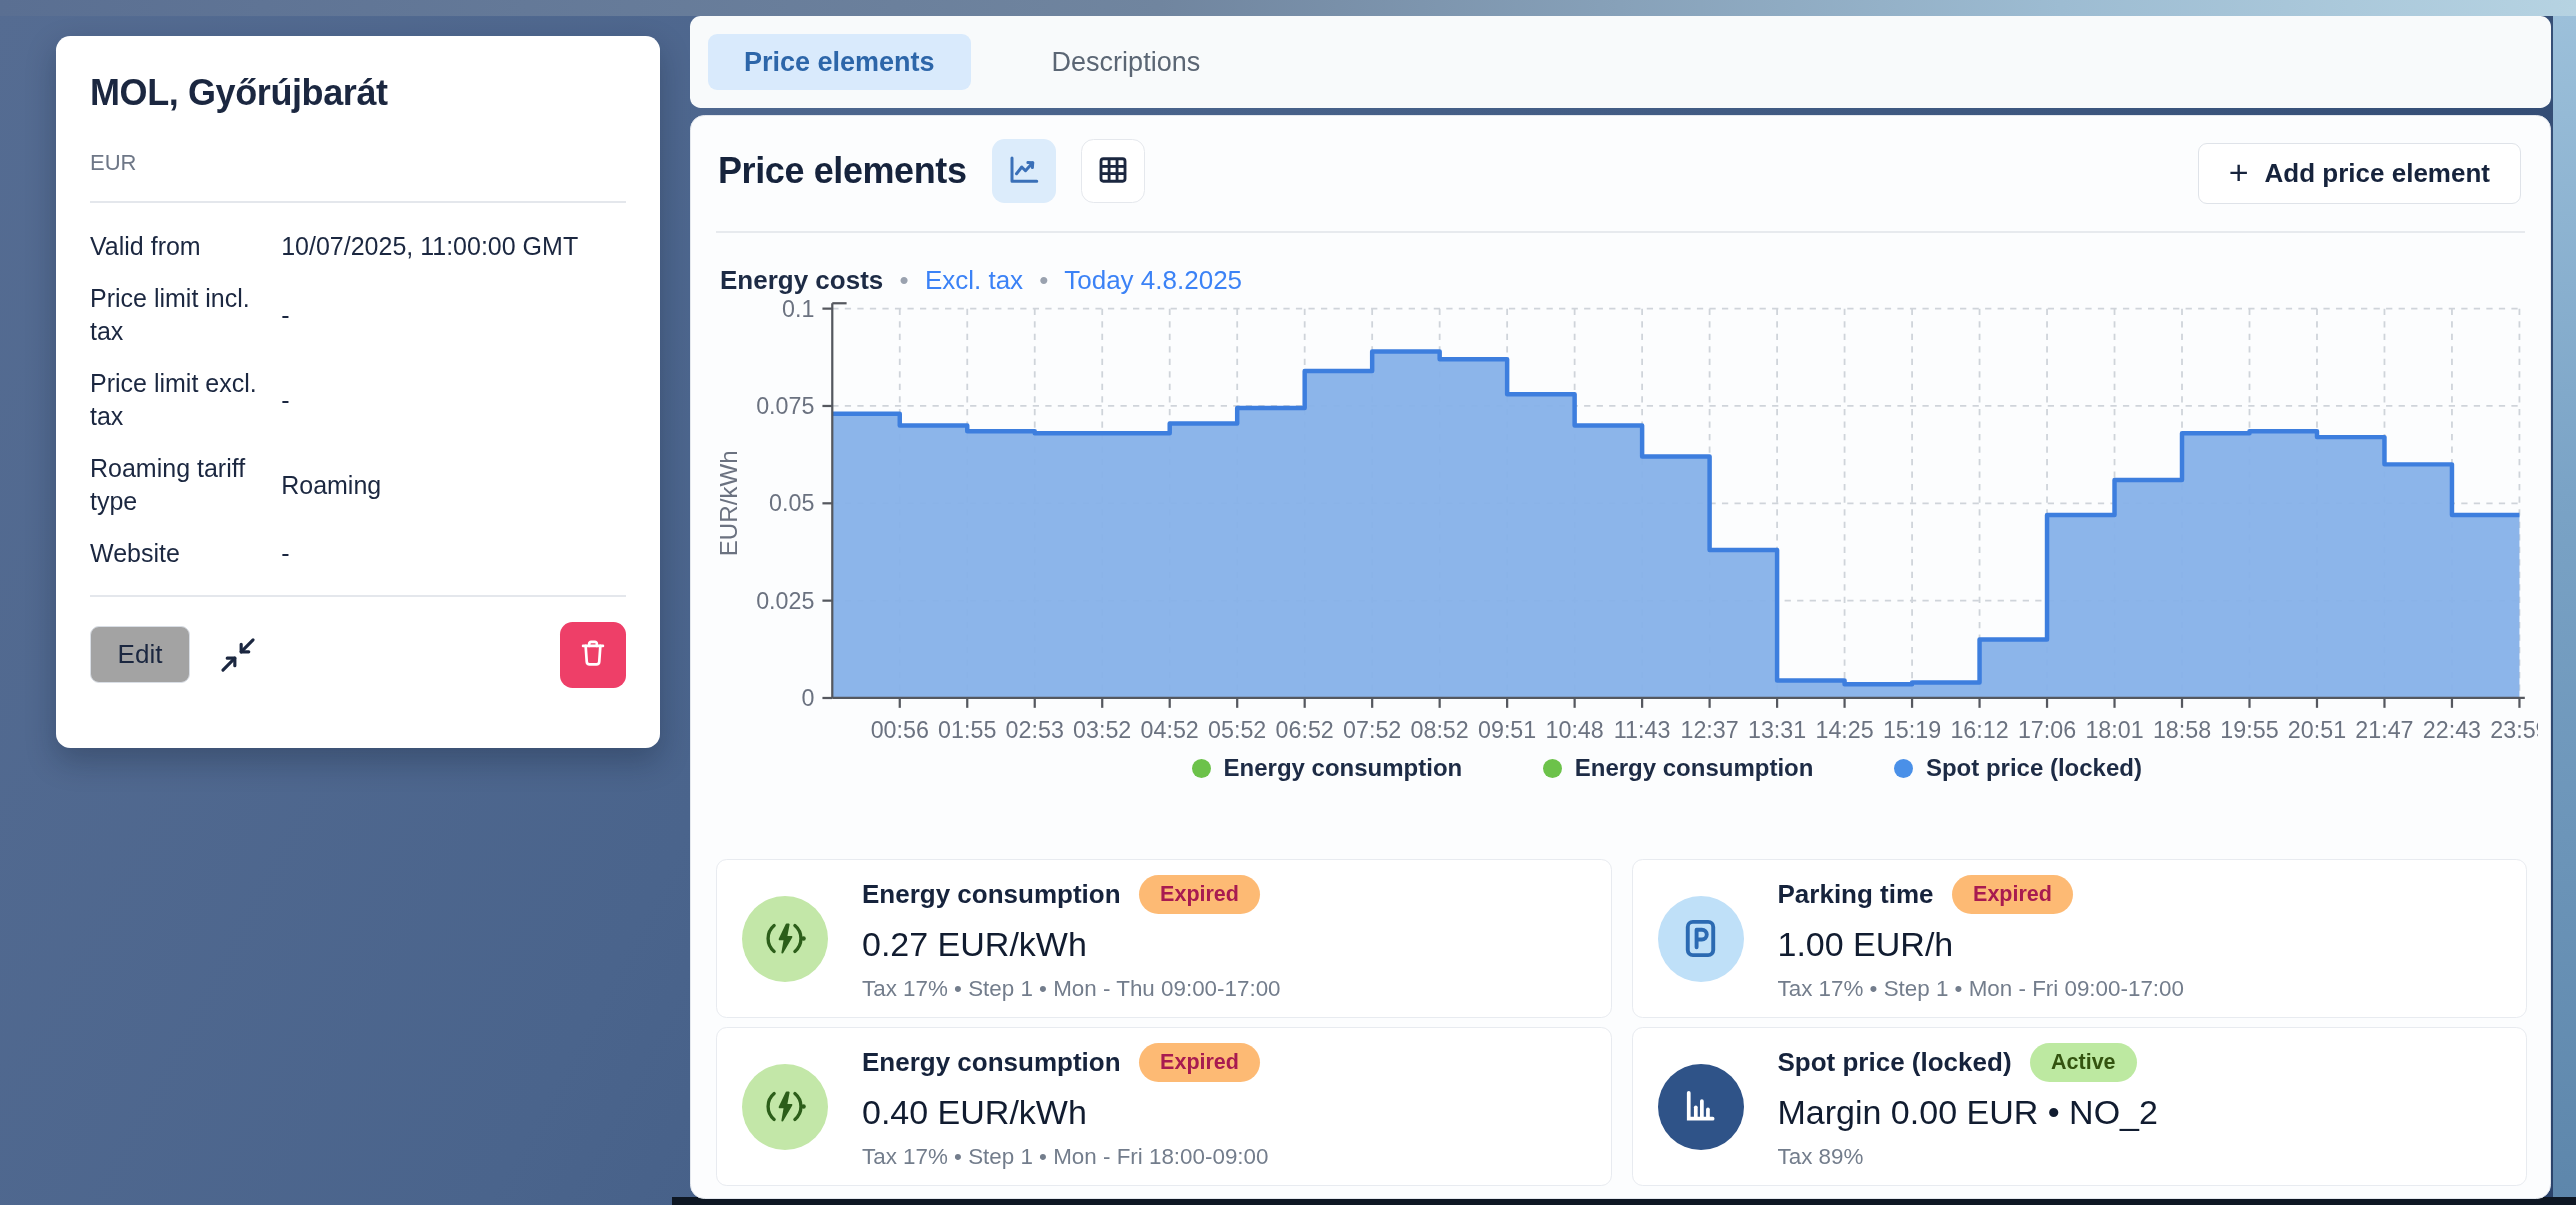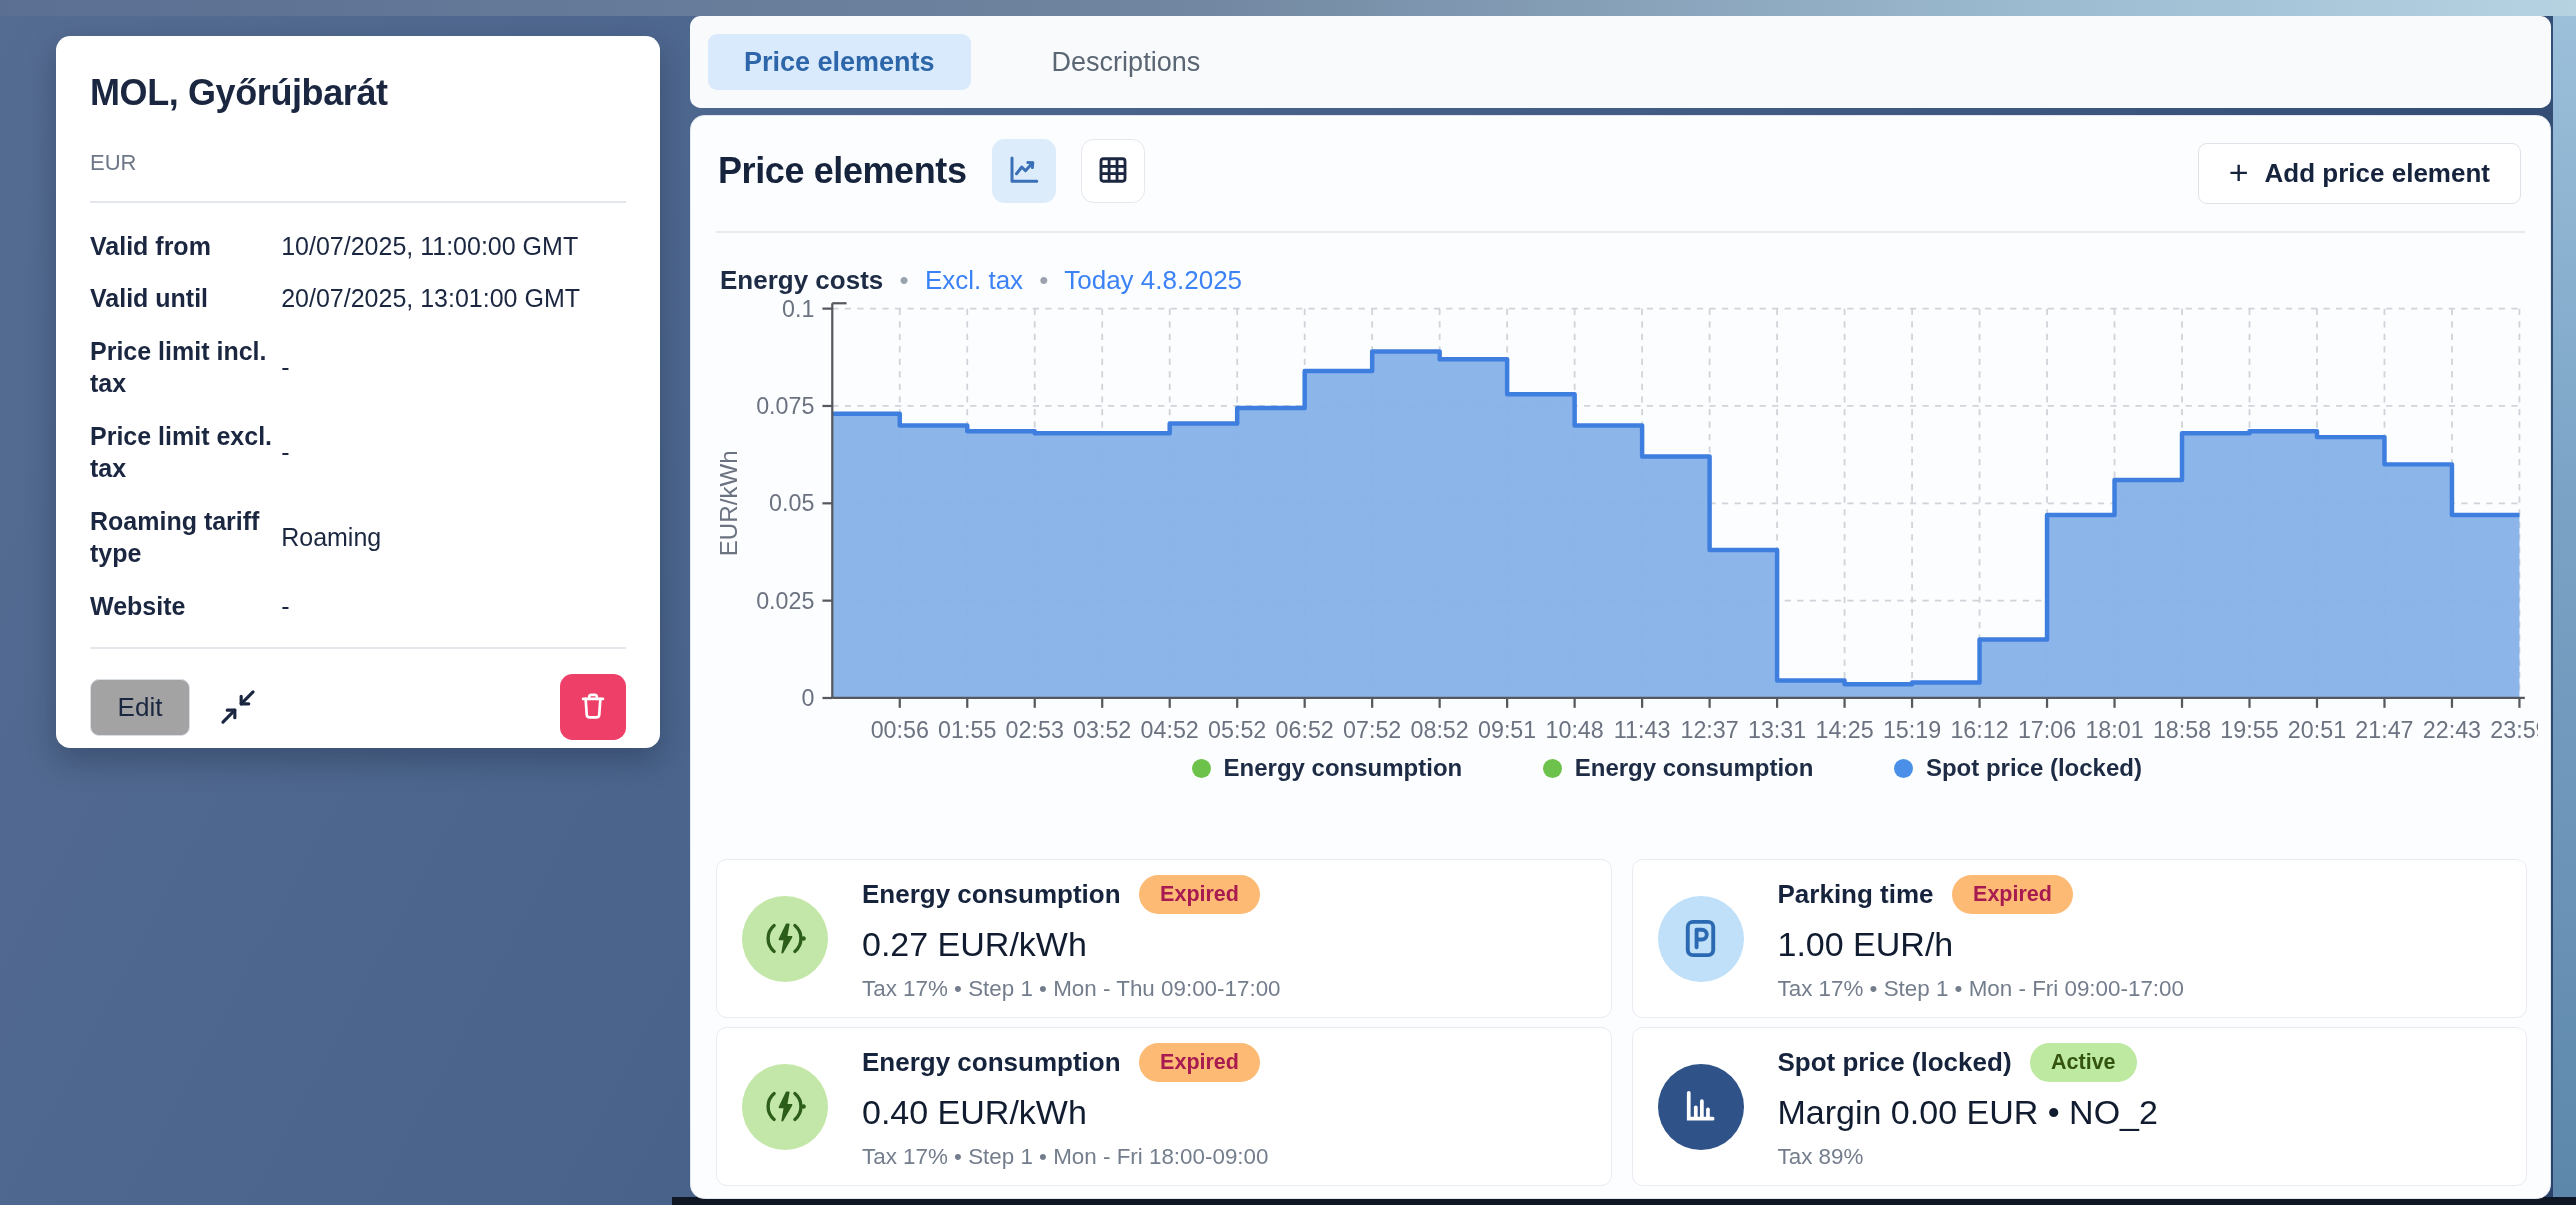--- a/index.html
+++ b/index.html
@@ -19,21 +19,21 @@
 
   
   .station-card { position:absolute; left:56px; top:36px; width:604px; height:712px;
     background:#ffffff; border-radius:14.3px; box-shadow:0 12.5px 30px rgba(10,20,40,.28);
     padding:36px 34px 0 34px; }
   .station-title { font-size:36px; font-weight:700; letter-spacing:-0.4px; color:#1b2740; }
   .station-currency { font-size:22px; color:#6e7787; margin-top:36px; }
   .divider { height:1.8px; background:#e4e7ec; margin-top:25px; }
   .detail-rows { margin-top:27px; display:flex; flex-direction:column; gap:20px; }
   .detail-row { display:flex; align-items:center; }
-  .detail-label { width:184px; font-size:25px; font-weight:700; line-height:1.3; color:#1b2740; }
+  .detail-label { width:184px; font-size:25px; font-weight:400; line-height:1.3; color:#1b2740; }
   .detail-value { flex:1; font-size:25px; line-height:1.3; color:#1b2740; padding-left:7.2px; }
   .card-actions { display:flex; align-items:center; gap:27px; margin-top:25px; }
   .edit-btn { width:100px; height:57px; background:#a3a3a3; border:1.8px solid #d9dee5; border-radius:9px;
     font-size:26px; font-weight:500; color:#1b2740; display:flex; align-items:center; justify-content:center; cursor:pointer; }
   .collapse-btn { width:41px; height:41px; display:flex; align-items:center; justify-content:center; cursor:pointer; }
   .spacer { flex:1; }
   .delete-btn { width:66px; height:66px; background:#ee3f68; border:none; border-radius:12.5px;
     display:flex; align-items:center; justify-content:center; cursor:pointer; }
 
   
@@ -96,24 +96,20 @@
 <div class="bg-bottomstrip"></div>
 
 <div class="station-card">
   <div class="station-title">MOL, Győrújbarát</div>
   <div class="station-currency">EUR</div>
   <div class="divider"></div>
   <div class="detail-rows" id="detail-rows">
       <div class="detail-row">
         <div class="detail-label">Valid from</div>
         <div class="detail-value">10/07/2025, 11:00:00 GMT</div>
-      </div>
-      <div class="detail-row">
-        <div class="detail-label">Valid until</div>
-        <div class="detail-value">20/07/2025, 13:01:00 GMT</div>
       </div>
       <div class="detail-row">
         <div class="detail-label">Price limit incl. tax</div>
         <div class="detail-value">-</div>
       </div>
       <div class="detail-row">
         <div class="detail-label">Price limit excl. tax</div>
         <div class="detail-value">-</div>
       </div>
       <div class="detail-row">

